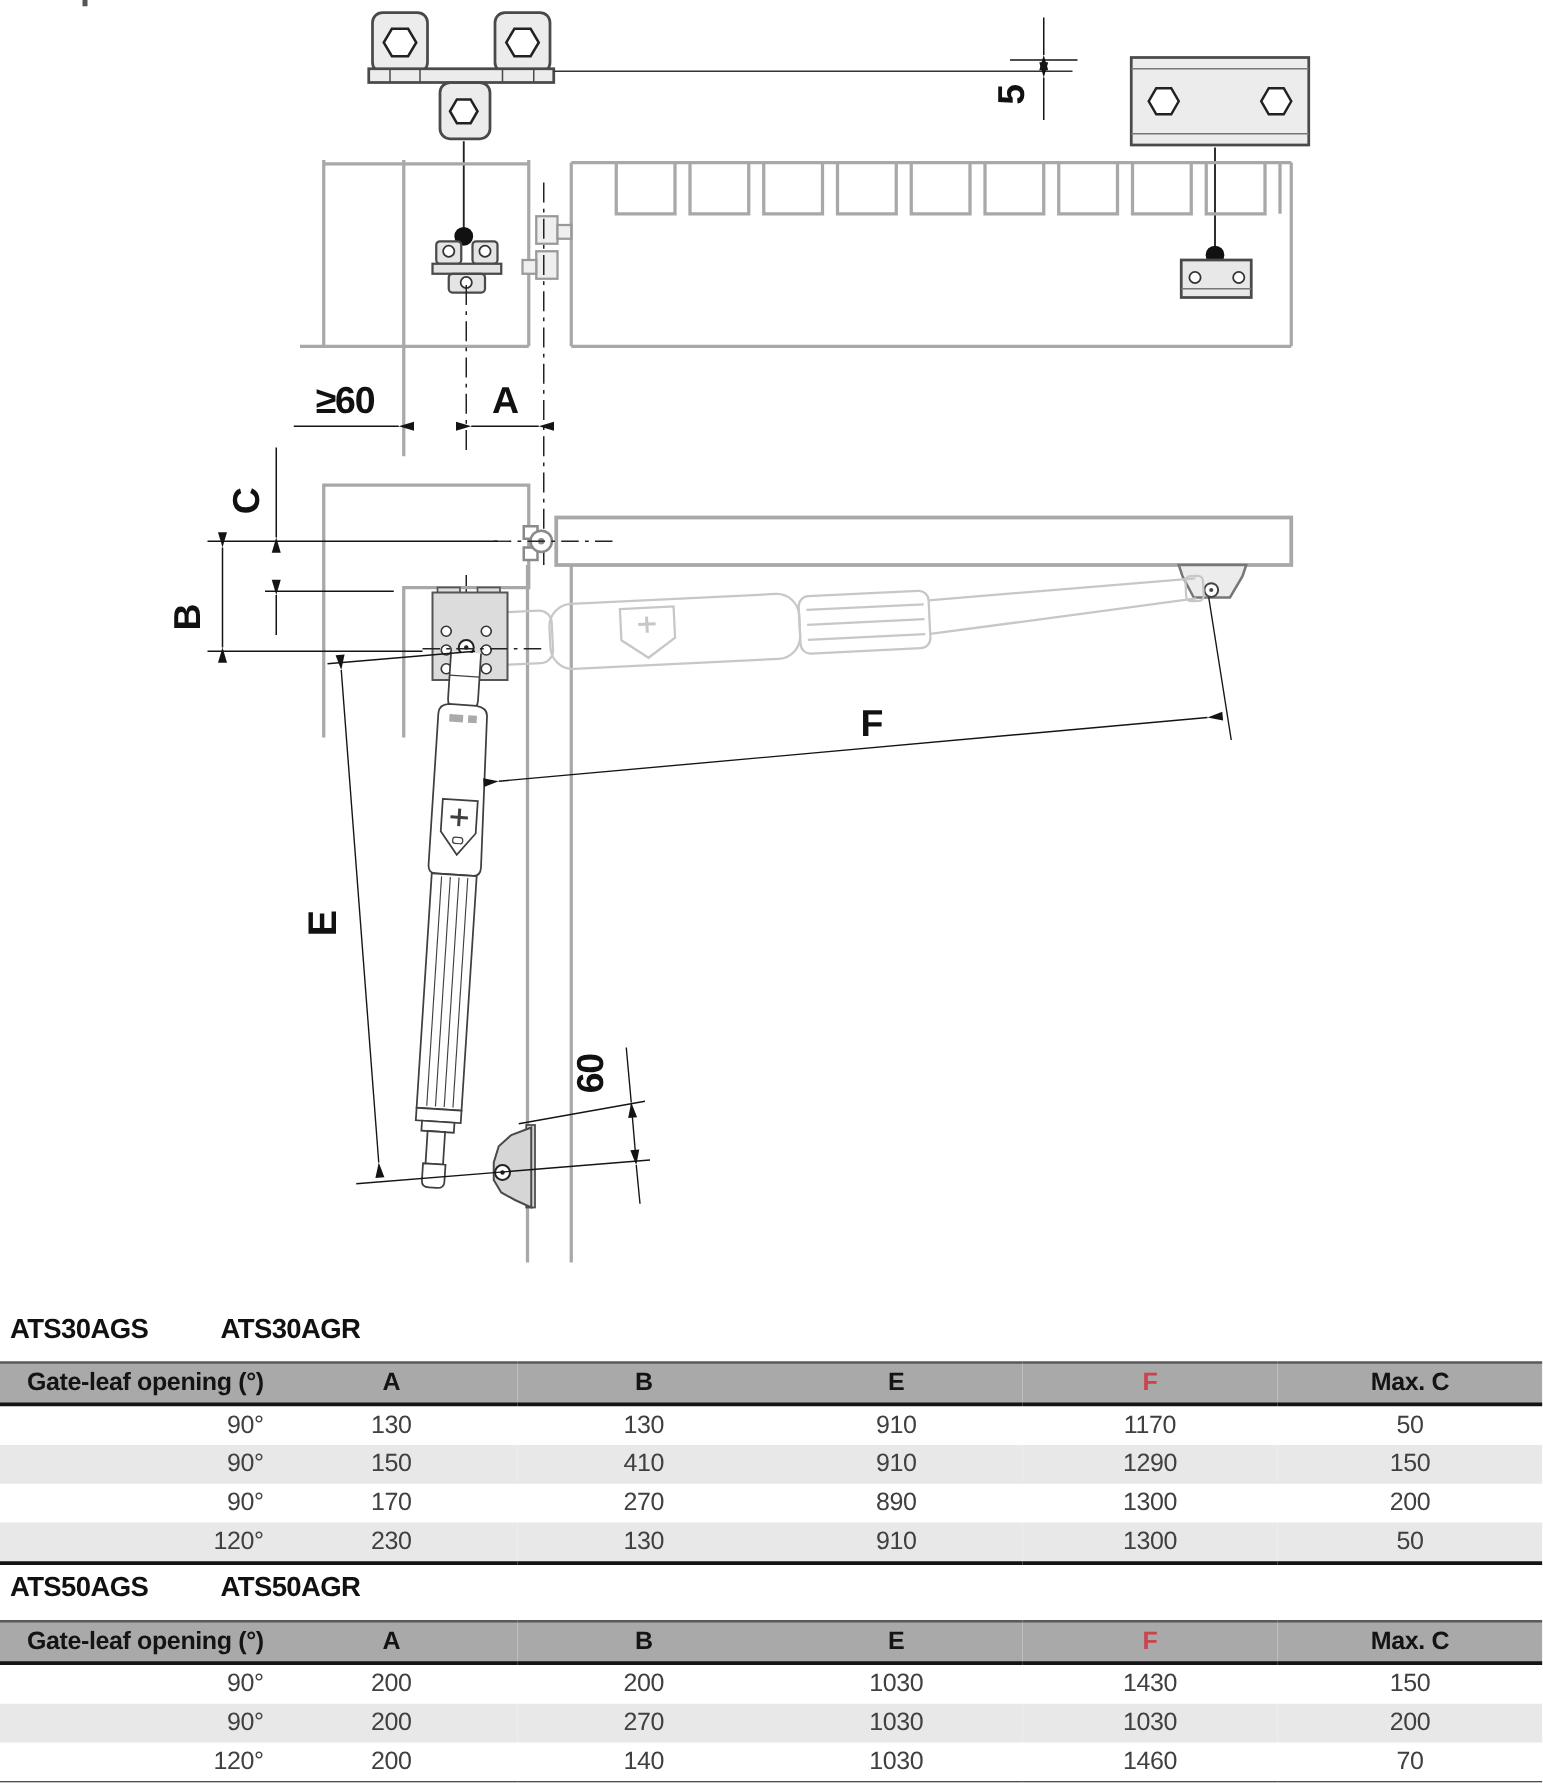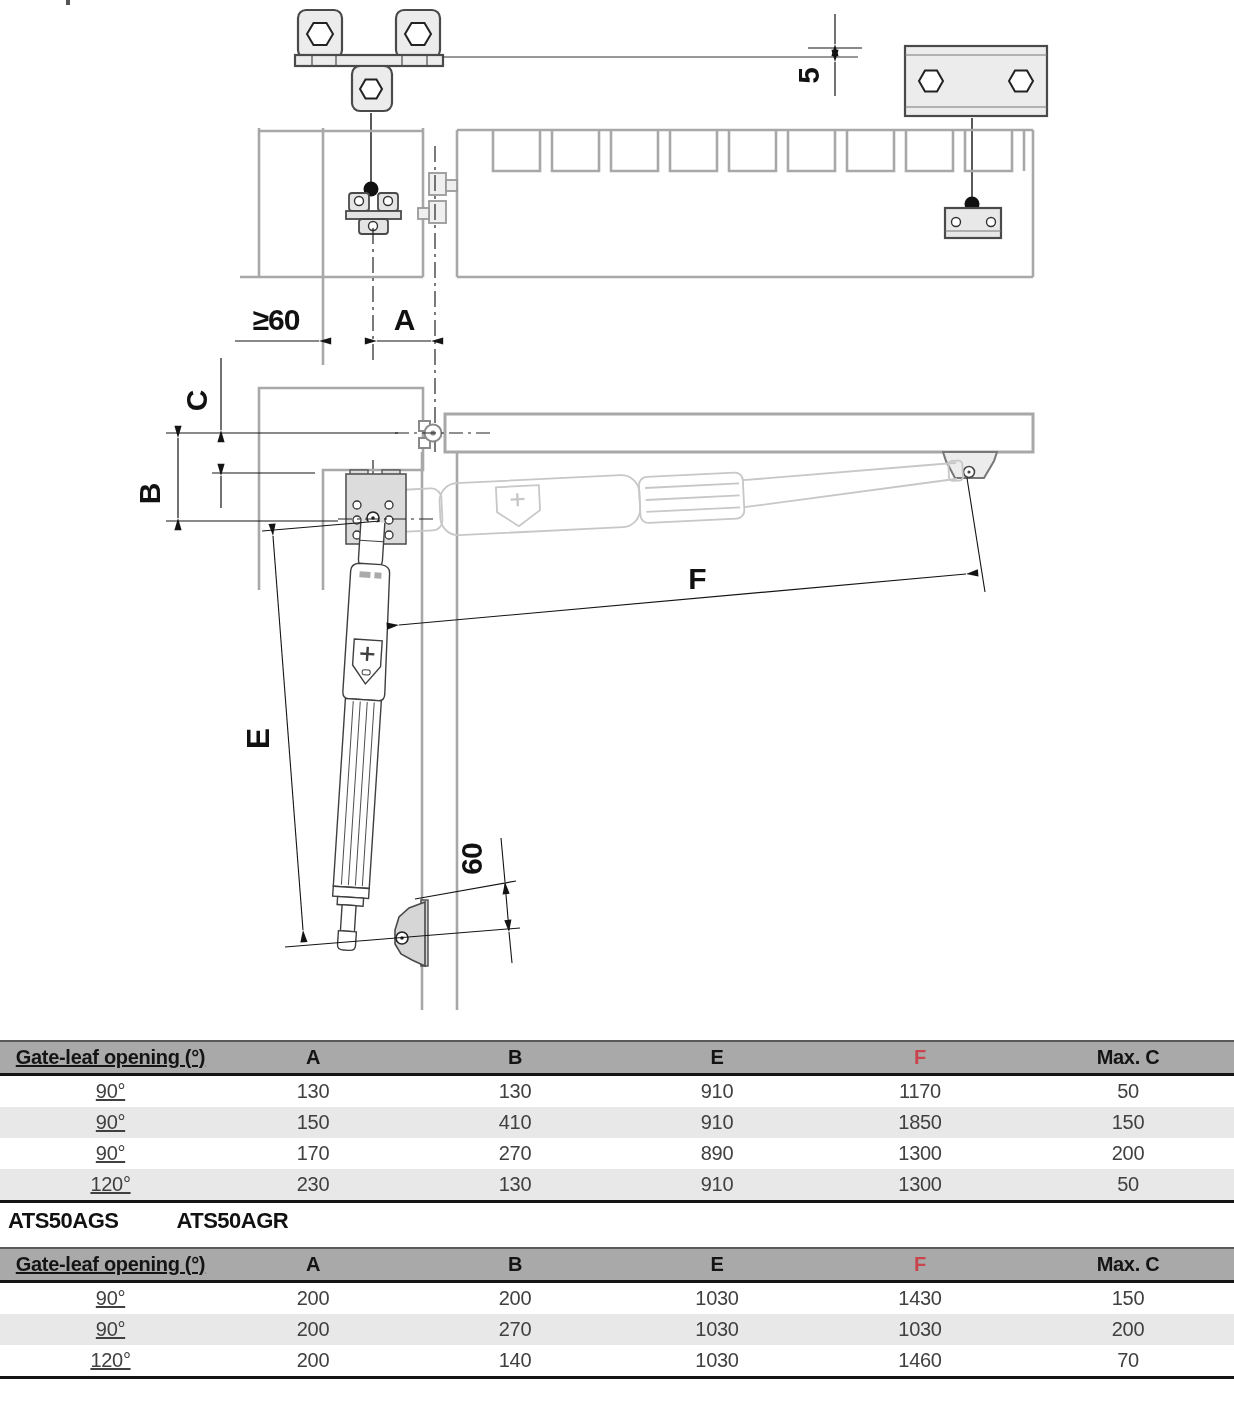--- a/index.html
+++ b/index.html
@@ -11,21 +11,21 @@
   .table-block .titles{padding:10px 0 13px 8px;}
   .table-block.second .titles{padding-top:5px;border-radius:18px;}
   .titles span{display:inline-block;font-weight:bold;font-size:22px;letter-spacing:-0.5px;color:#111;}
   .titles span:first-child{width:164px;}
   table{width:1234px;border-collapse:collapse;table-layout:fixed;}
   thead th{background:#a9a9a9;border-top:2px solid #5a5a5a;border-bottom:3px solid #141414;
            height:29px;font-size:20px;font-weight:bold;color:#141414;letter-spacing:-0.3px;}
   tbody td{height:29px;font-size:20px;color:#404040;letter-spacing:-0.3px;}
   tbody tr:nth-child(even){background:#e8e8e8;}
   tbody tr:last-child td{border-bottom:3px solid #141414;}
-  th.c1,td.c1{text-align:center;padding-left:10px;text-decoration:underline;}
+  th.c1,td.c1{text-align:right;padding-left:10px;}
   th.cn,td.cn{text-align:center;}
   th.fred{color:#c9444d;}
   svg text{font-family:"Liberation Sans",sans-serif;}
   .dimlabel{font-size:30px;font-weight:bold;fill:#111;letter-spacing:-1px;}
 </style>
 </head>
 <body>
 
 <div class="page">
   <div class="artifact"></div>
@@ -269,20 +269,24 @@
       <line x1="505" y1="883" x2="509" y2="930"></line>
       <line x1="512" y1="963" x2="509" y2="932" marker-end="url(#arr)"></line>
       <text class="dimlabel" transform="rotate(-90 482 859)" x="482" y="859" text-anchor="middle" stroke="none">60</text>
     </g>
   </svg>
   </div>
 
   <div class="tables">
 
     <div class="table-block">
+      <div class="titles">
+        <span>ATS30AGS</span>
+        <span>ATS30AGR</span>
+      </div>
       <table>
         <colgroup>
             <col style="width:212px">
             <col style="width:202px">
             <col style="width:202px">
             <col style="width:202px">
             <col style="width:204px">
             <col style="width:212px">
           </colgroup>
         <thead>
@@ -302,21 +306,21 @@
             <td class="cn">130</td>
             <td class="cn">910</td>
             <td class="cn">1170</td>
             <td class="cn">50</td>
           </tr>
           <tr>
             <td class="c1">90°</td>
             <td class="cn">150</td>
             <td class="cn">410</td>
             <td class="cn">910</td>
-            <td class="cn">1850</td>
+            <td class="cn">1290</td>
             <td class="cn">150</td>
           </tr>
           <tr>
             <td class="c1">90°</td>
             <td class="cn">170</td>
             <td class="cn">270</td>
             <td class="cn">890</td>
             <td class="cn">1300</td>
             <td class="cn">200</td>
           </tr>

